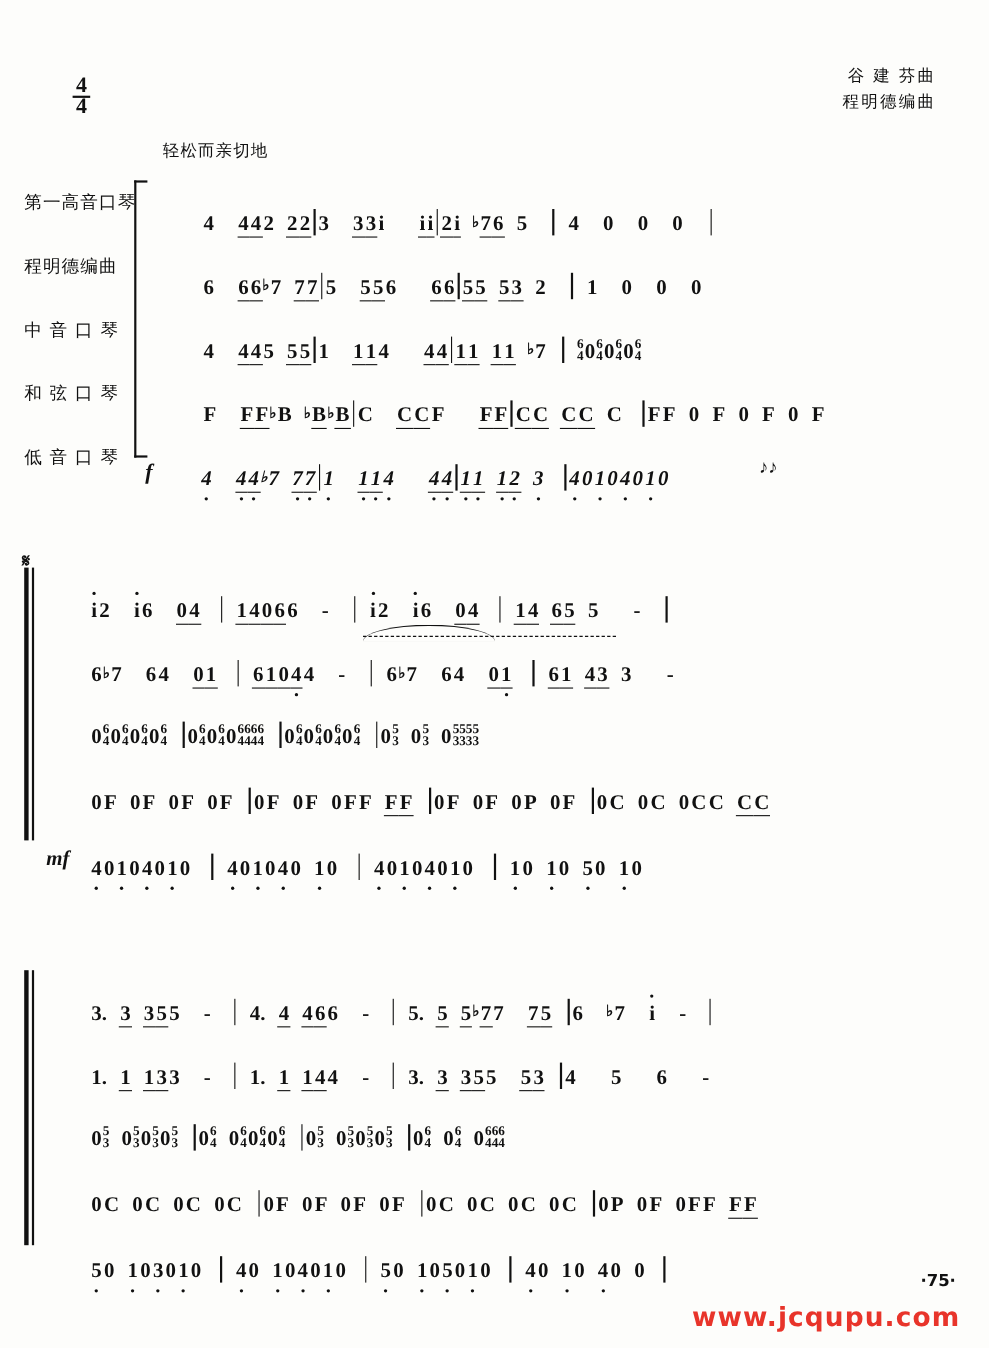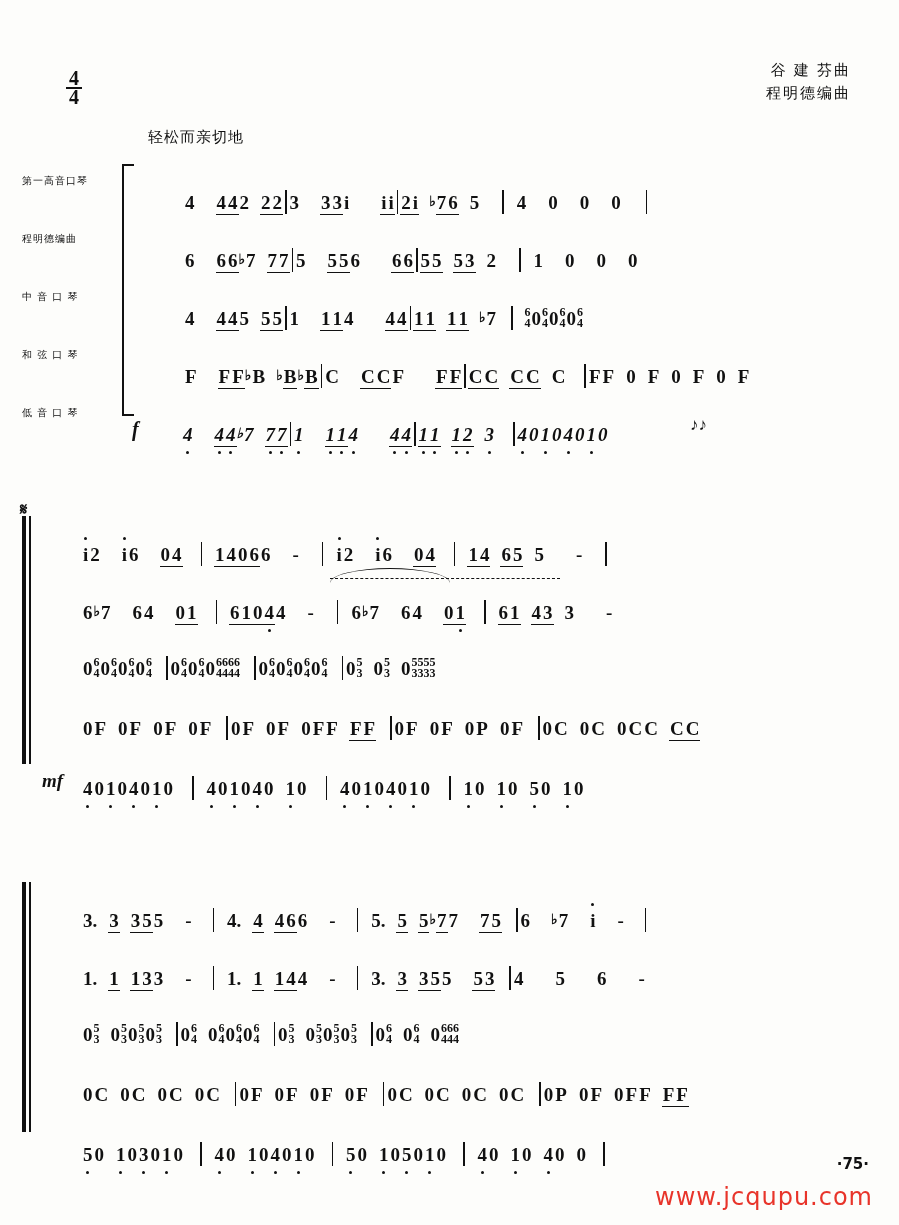--- a/index.html
+++ b/index.html
@@ -66,21 +66,21 @@
   .sys1{top:160px;}
   .sys2{top:512px;text-decoration:underline;}
   .sys3{top:878px;}
 
   .stave{
     position:relative;
     height:52px;
   }
   .labels{
     position:absolute;left:22px;width:100px;
-    font-size:10px;
+    font-size:16px;
     font-family:"DejaVu Sans", sans-serif;
     letter-spacing:1px;
     white-space:nowrap;
   }
   
   .brace{
     position:absolute;
     width:10px;
     border-left:2px solid #111;
     border-top:2px solid #111;
@@ -124,21 +124,21 @@
     font-weight:bold;
   }
 
   .pagenum{
     position:absolute;right:30px;bottom:52px;
     font-size:15px;font-weight:bold;
     font-family:"DejaVu Sans", sans-serif;
   }
   .watermark{
     position:absolute;right:26px;bottom:14px;
-    font-size:24px;font-weight:normal;
+    font-size:24px;font-weight:bold;
     color:#e8342a;
     font-family:"DejaVu Sans", sans-serif;
     letter-spacing:1px;
   }
   .dashed{
     position:absolute;top:578px;left:330px;width:230px;
     border-top:1.5px dashed #111;
   }
   .curve{
     position:absolute;top:568px;left:330px;width:120px;height:14px;

